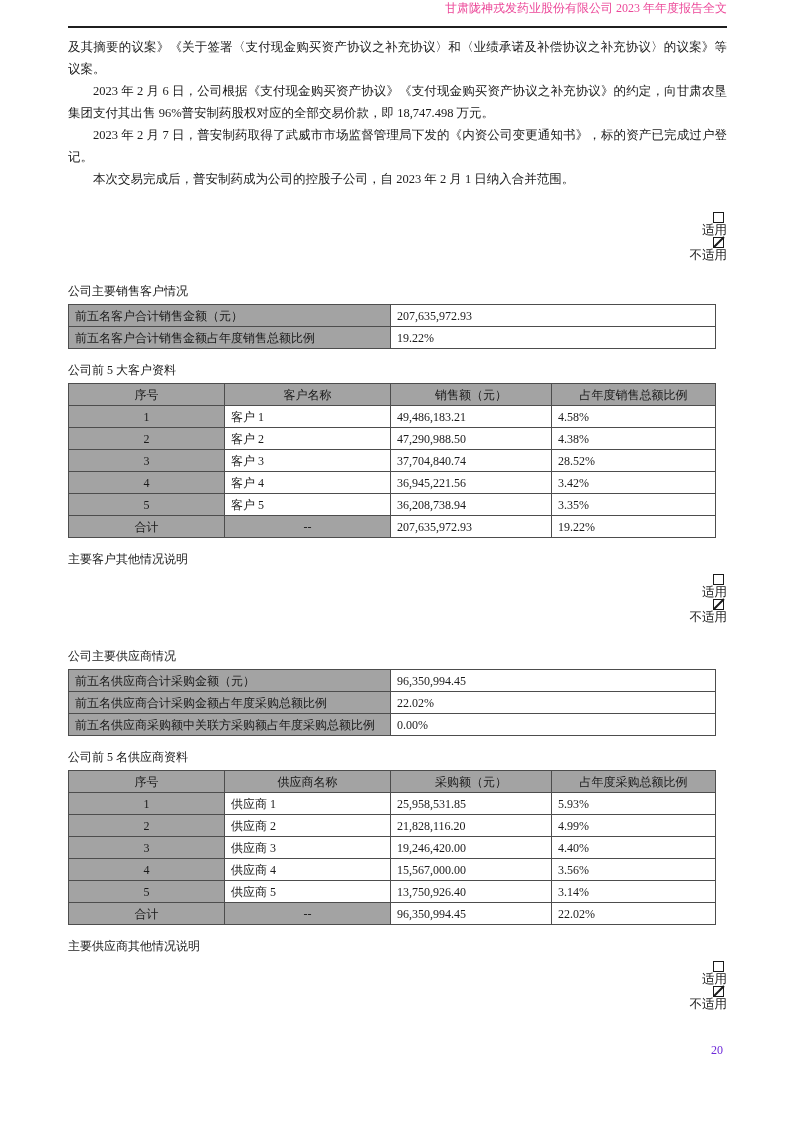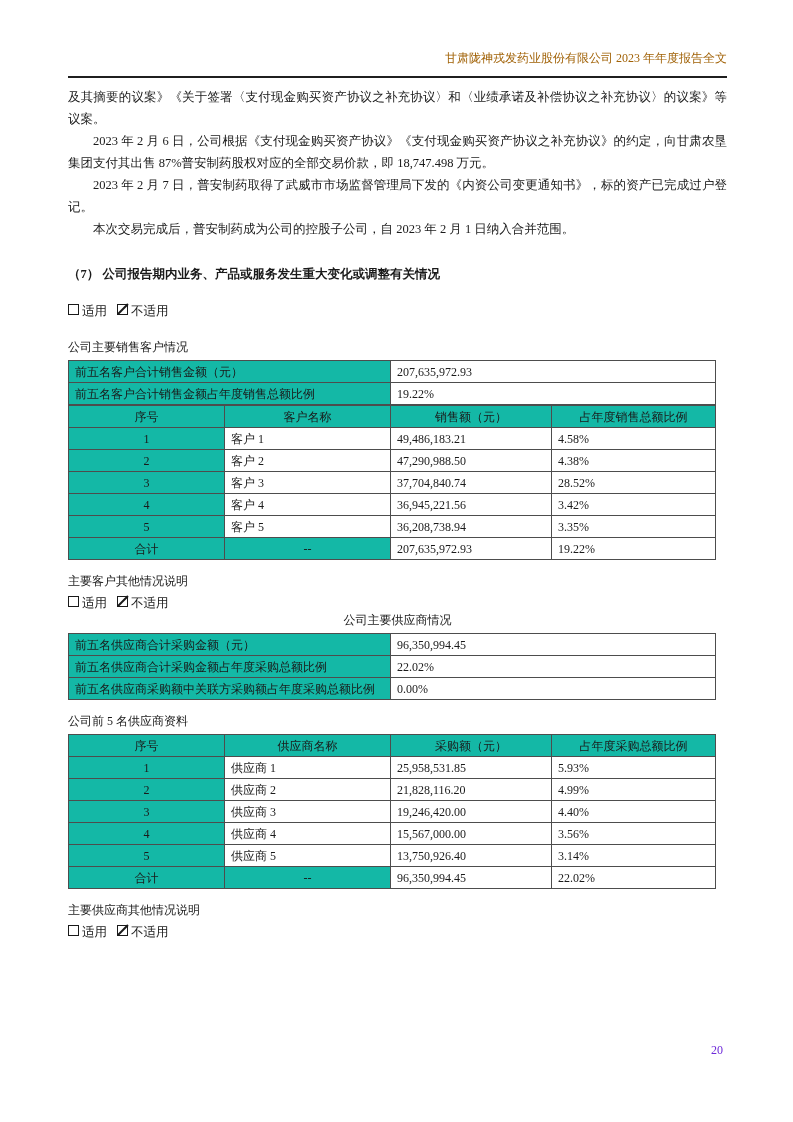--- a/index.html
+++ b/index.html
@@ -7,24 +7,23 @@
     position:relative;
     width:793px;height:1122px;
     background:#ffffff;
     font-family:"Liberation Serif","DejaVu Serif",serif;
     color:#1a1a1a;
     overflow:hidden;
   }
   .content{position:absolute;left:68px;top:0;width:659px;}
   
   .doc-header{
-    padding-top:50px;
     text-align:right;
     font-size:12px;
-    color:#a16207;
+    color:#ec4899;
     border-bottom:2px solid #1f1f1f;
     padding-bottom:9px;
   }
   
   .body-text{margin-top:8px;}
   .body-text p{
     margin:0;
     font-size:12.5px;
     line-height:22px;
     text-align:justify;
@@ -35,21 +34,21 @@
     margin:26px 0 0 0;
     font-size:12.5px;
     font-weight:bold;
     line-height:16px;
   }
   
   .applicability{
     margin:22px 0 0 0;
     font-size:12.5px;
     line-height:14px;
-    display:flex;align-items:flex-start;
+    display:flex;align-items:flex-end;flex-direction:column;
   }
   .cb{
     display:inline-block;position:relative;
     width:9px;height:9px;
     border:1px solid #1a1a1a;
     margin-right:3px;flex:0 0 auto;
   }
   .cb.checked::after{
     content:"";position:absolute;
     left:-2px;top:3px;width:14px;height:2px;
@@ -71,21 +70,21 @@
     table-layout:fixed;
     font-size:12px;
   }
   td{
     border:1px solid #4d4d4d;
     padding:2px 6px;
     height:17px;
     line-height:16px;
     overflow:hidden;white-space:nowrap;
   }
-  .gray{background:#14b8a6;}
+  .gray{background:#a3a3a3;}
   .c{text-align:center;margin-left:48px;}
   .l{text-align:left;}
   .r{text-align:left;margin-top:20px;}
   
   .page-number{
     position:absolute;
     right:70px;bottom:64px;
     font-size:12px;color:#6d28d9;
   }
 </style>
@@ -94,26 +93,25 @@
 
 <div class="page">
   <div class="content">
 
     <div class="doc-header">
       <span>甘肃陇神戎发药业股份有限公司 2023 年年度报告全文</span>
     </div>
 
     <div class="body-text">
       <p>及其摘要的议案》《关于签署〈支付现金购买资产协议之补充协议〉和〈业绩承诺及补偿协议之补充协议〉的议案》等议案。</p>
-      <p class="indent">2023 年 2 月 6 日，公司根据《支付现金购买资产协议》《支付现金购买资产协议之补充协议》的约定，向甘肃农垦集团支付其出售 87%普安制药股权对应的全部交易价款，即 18,747.498 万元。</p>
+      <p class="indent">2023 年 2 月 6 日，公司根据《支付现金购买资产协议》《支付现金购买资产协议之补充协议》的约定，向甘肃农垦集团支付其出售 96%普安制药股权对应的全部交易价款，即 18,747.498 万元。</p>
       <p class="indent">2023 年 2 月 7 日，普安制药取得了武威市市场监督管理局下发的《内资公司变更通知书》，标的资产已完成过户登记。</p>
       <p class="indent">本次交易完成后，普安制药成为公司的控股子公司，自 2023 年 2 月 1 日纳入合并范围。</p>
     </div>
 
-    <h3 class="sec-heading">（7） 公司报告期内业务、产品或服务发生重大变化或调整有关情况</h3>
 
     <p class="applicability">
       <span class="cb"></span>
         <span>适用</span>
         <span class="cb-gap"></span>
         <span class="cb checked"></span>
         <span>不适用</span>
     </p>
 
 
@@ -128,20 +126,21 @@
         <td class="l gray">前五名客户合计销售金额（元）</td>
         <td class="r">207,635,972.93</td>
       </tr>
       <tr>
         <td class="l gray">前五名客户合计销售金额占年度销售总额比例</td>
         <td class="r">19.22%</td>
       </tr>
     </tbody>
       </table>
 
+    <p class="tbl-caption">公司前 5 大客户资料</p>
     <table>
       <colgroup>
           <col style="width:156px">
           <col style="width:166px">
           <col style="width:161px">
           <col style="width:164px">
         </colgroup>
       <tbody>
           <tr>
         <td class="c gray">序号</td>
@@ -190,21 +189,21 @@
 
     <p class="tbl-caption">主要客户其他情况说明</p>
     <p class="applicability" style="margin-top:8px;">
       <span class="cb"></span>
         <span>适用</span>
         <span class="cb-gap"></span>
         <span class="cb checked"></span>
         <span>不适用</span>
     </p>
 
-    <p class="tbl-caption" style="margin-top:3px;text-align:center;">公司主要供应商情况</p>
+    <p class="tbl-caption" style="margin-top:25px;">公司主要供应商情况</p>
     <table>
       <colgroup>
           <col style="width:322px">
           <col style="width:325px">
         </colgroup>
       <tbody>
           <tr>
         <td class="l gray">前五名供应商合计采购金额（元）</td>
         <td class="r">96,350,994.45</td>
       </tr>

